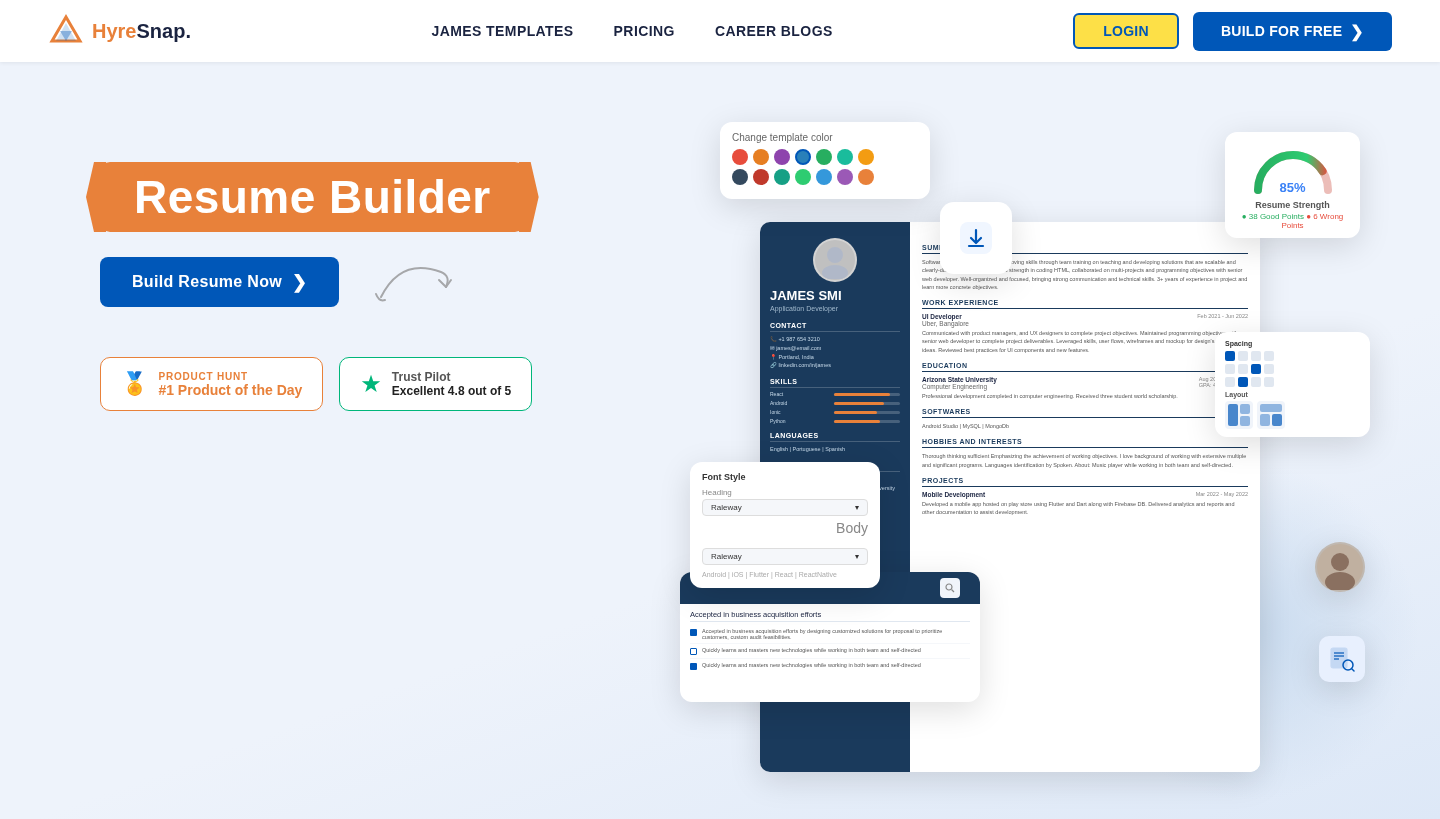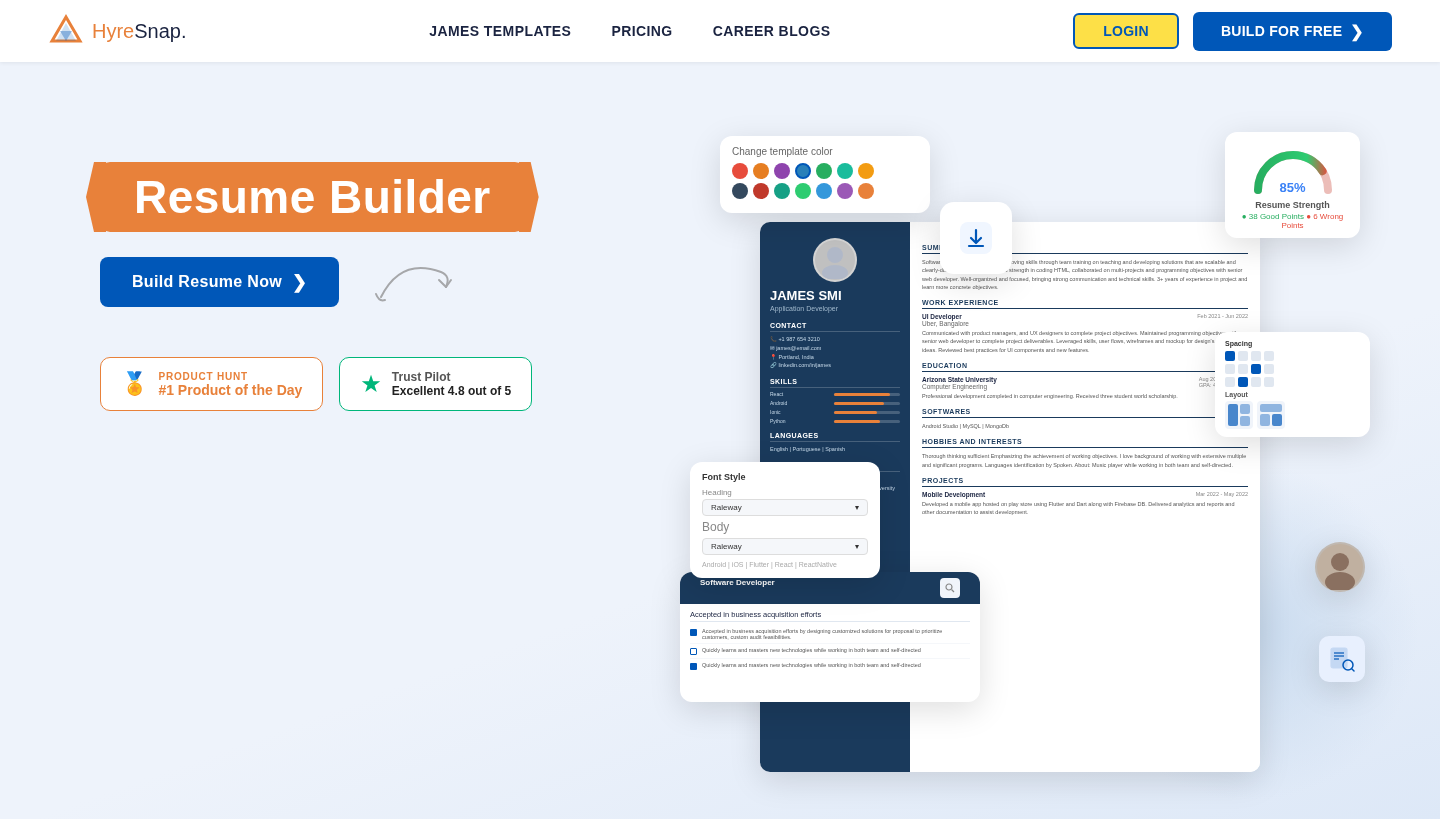--- a/index.html
+++ b/index.html
@@ -21,21 +21,21 @@
       display: flex;
       align-items: center;
       gap: 8px;
     }
     .logo-icon {
       width: 36px;
       height: 36px;
     }
     .nav-logo-text {
       font-size: 20px;
-      font-weight: 400;
+      font-weight: 700;
       color: #1a2340;
     }
     .nav-logo-text span { color: #e8813a; }
     .nav-links {
       display: flex;
       align-items: center;
       gap: 40px;
       list-style: none;
     }
     .nav-links a {
@@ -172,21 +172,21 @@
     }
     .ui-card {
       background: #fff;
       border-radius: 12px;
       box-shadow: 0 8px 32px rgba(0,0,0,0.13);
       position: absolute;
     }
 
     
     .card-color-picker {
-      top: 14px;
+      top: 0;
       left: 20px;
       width: 210px;
       padding: 10px 12px;
       z-index: 5;
     }
     .card-color-picker-title {
       font-size: 10px;
       color: #666;
       margin-bottom: 6px;
     }
@@ -607,21 +607,21 @@
       </div>
     </div>
 
     <div class="ui-card card-font" style="top:340px;left:-10px;width:190px;padding:10px 12px;z-index:6;">
       <div style="font-size:9px;font-weight:700;color:#333;margin-bottom:6px;">Font Style</div>
       <div style="margin-bottom:4px;">
         <div style="font-size:8px;color:#888;margin-bottom:2px;">Heading</div>
         <div style="background:#f5f7fa;border:1px solid #ddd;border-radius:4px;padding:3px 8px;font-size:8px;color:#333;display:flex;justify-content:space-between;align-items:center;">Raleway <span>▾</span></div>
       </div>
       <div>
-        <div style="font-size:12px;color:#888;margin-bottom:4px;">Body</div>
+        <div style="font-size:14px;color:#888;margin-bottom:12px;text-align:right;">Body</div>
         <div style="background:#f5f7fa;border:1px solid #ddd;border-radius:4px;padding:3px 8px;font-size:8px;color:#333;display:flex;justify-content:space-between;align-items:center;">Raleway <span>▾</span></div>
       </div>
       <div style="margin-top:6px;font-size:7px;color:#aaa;">Android | iOS | Flutter | React | ReactNative</div>
     </div>
 
     <div class="ui-card card-resume-bottom" style="bottom:40px;left:-20px;width:300px;height:130px;overflow:hidden;z-index:5;">
       <div style="display:flex;background:#1a3a5c;padding:6px 20px;align-items:flex-start;">
         <div style="flex:1;font-size:8px;font-weight:700;color:#fff;">Software Developer</div>
         <div style="background:#f0f4fa;border-radius:4px;width:20px;height:20px;display:flex;align-items:center;justify-content:center;">
           <svg width="10" height="10" viewBox="0 0 10 10" fill="none">

